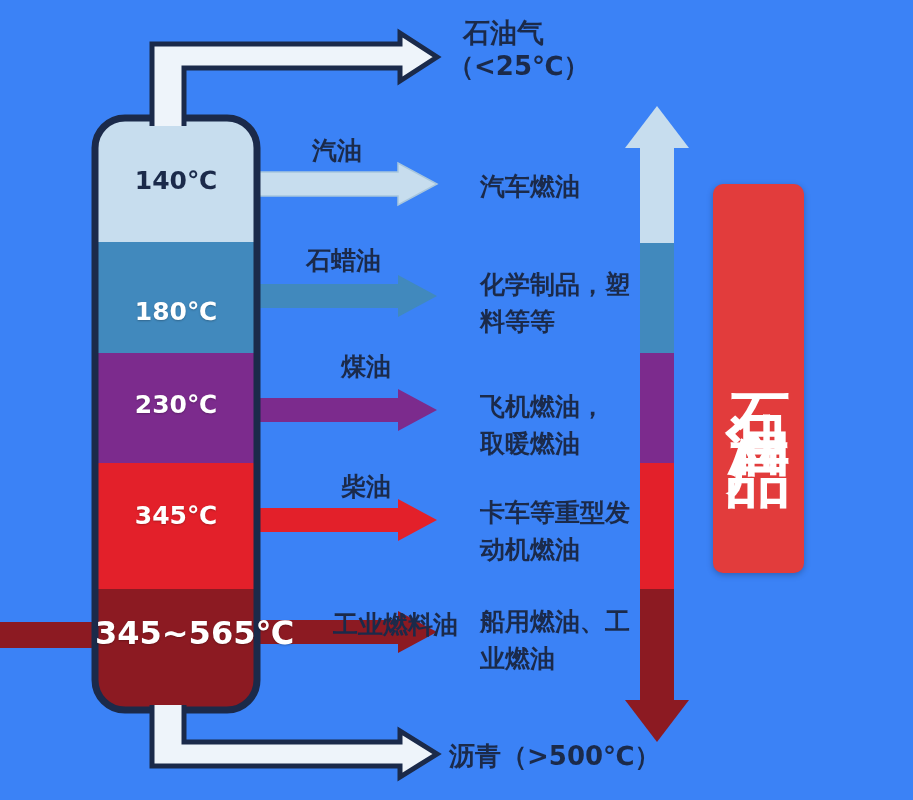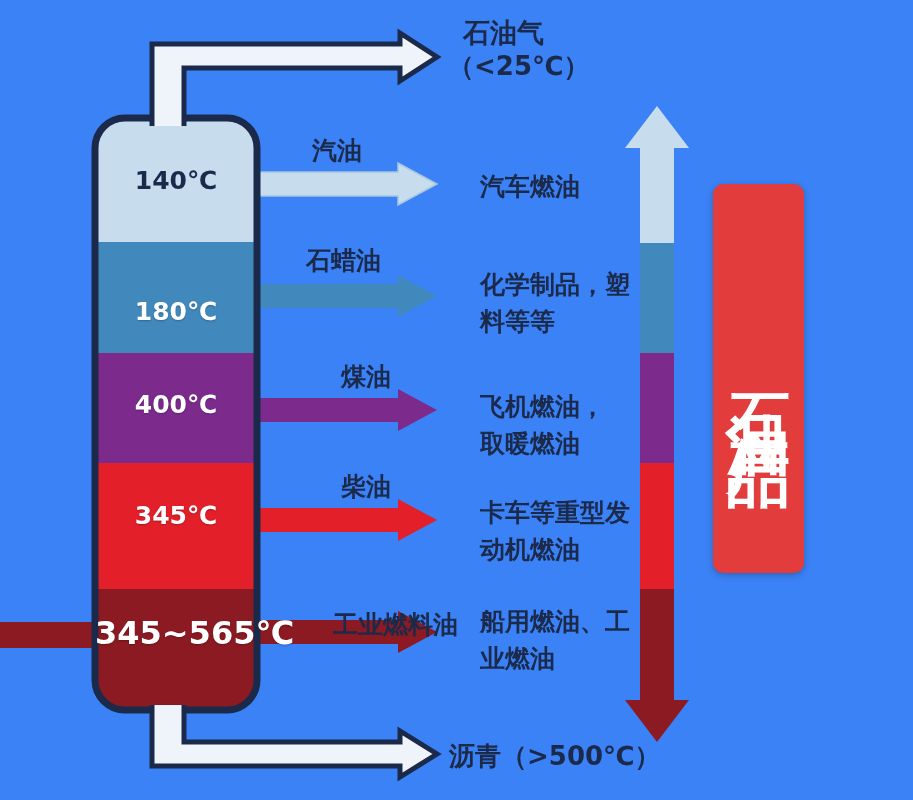--- a/index.html
+++ b/index.html
@@ -100,27 +100,27 @@
       <rect x="640" y="589" width="34" height="112" fill="#8c1a22"></rect>
       <polygon points="657,742 689,700 625,700" fill="#8c1a22"></polygon>
     </g>
   </svg>
 
   <div class="label" style="left:463px; top:14px; font-size:27px;">石油气</div>
   <div class="label" style="left:448px; top:48px; font-size:26px;text-align:right;">（&lt;25℃）</div>
 
   <div class="temp-label dark" style="top:166px;">140℃</div>
   <div class="temp-label" style="top:278px;margin-top:19px;">180℃</div>
-  <div class="temp-label" style="top:390px;">400℃</div>
+  <div class="temp-label" style="top:390px;">230℃</div>
   <div class="temp-label" style="top:501px;">345℃</div>
   <div class="temp-label" style="top:614px; font-size:32px;">345~565℃</div>
 
   <div class="label" style="left:312px; top:132px;">汽油</div>
   <div class="label" style="left:306px; top:244px;font-family:Liberation Mono, monospace;">石蜡油</div>
-  <div class="label" style="left:341px; top:358px;">煤油</div>
+  <div class="label" style="left:341px; top:348px;">煤油</div>
   <div class="label" style="left:341px; top:468px;">柴油</div>
   <div class="label" style="left:301px; top:606px;margin-left:32px;">工业燃料油</div>
 
   <div class="label" style="left:480px; top:168px;">汽车燃油</div>
   <div class="label" style="left:480px; top:266px;">化学制品，塑
 料等等</div>
   <div class="label" style="left:480px; top:388px;">飞机燃油，
 取暖燃油</div>
   <div class="label" style="left:480px; top:494px;">卡车等重型发
 动机燃油</div>

